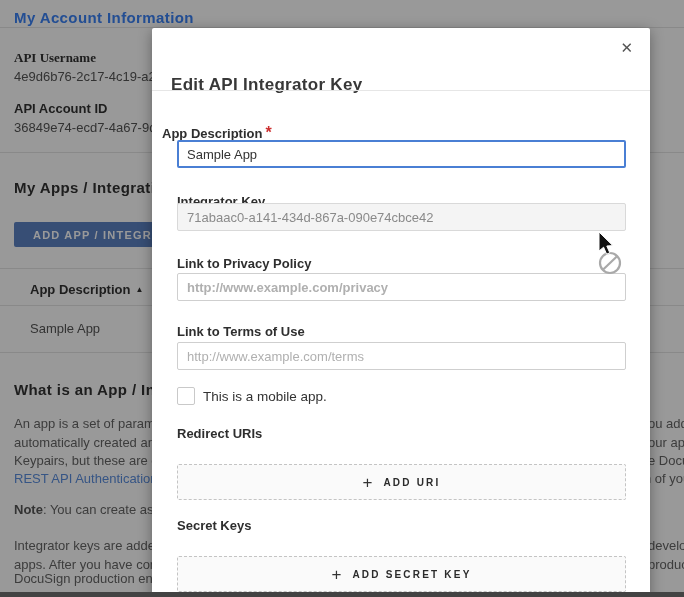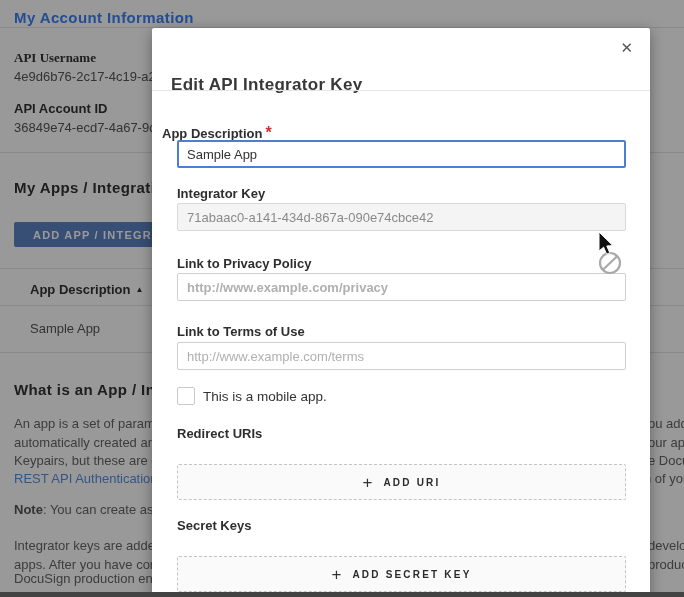--- a/index.html
+++ b/index.html
@@ -118,21 +118,21 @@
   <div class="modal">
     <button class="abs m-close">✕</button>
     <div class="abs m-title">Edit API Integrator Key</div>
     <div class="m-divider"></div>
 
     <div class="abs" style="left:10px; top:96px;">
       <span class="m-label">App Description</span><span class="req">*</span>
     </div>
     <input class="m-input focused" style="top: 112px;" type="text" value="Sample App">
 
-    <div class="abs m-label" style="left:25px; top:158px;">Integrator Key</div>
+    <div class="abs m-label" style="left:25px; top:166px;">Integrator Key</div>
     <input class="m-input disabled" style="top: 175px;" type="text" readonly="" disabled="" value="71abaac0-a141-434d-867a-090e74cbce42">
 
     <div class="cursor-wrap">
       <svg width="40" height="46" viewBox="0 0 40 46">
         <circle cx="15" cy="31" r="10" fill="rgba(255,255,255,0.55)" stroke="#a9a9a9" stroke-width="2.2"></circle>
         <line x1="8.2" y1="37.5" x2="21.8" y2="24.5" stroke="#a9a9a9" stroke-width="2.2"></line>
         <path d="M4,0 L4,19 L8.6,15.2 L11.6,22.2 L14.8,20.8 L11.8,14 L17.8,13.6 Z" fill="#111" stroke="#fff" stroke-width="1"></path>
       </svg>
     </div>
 

